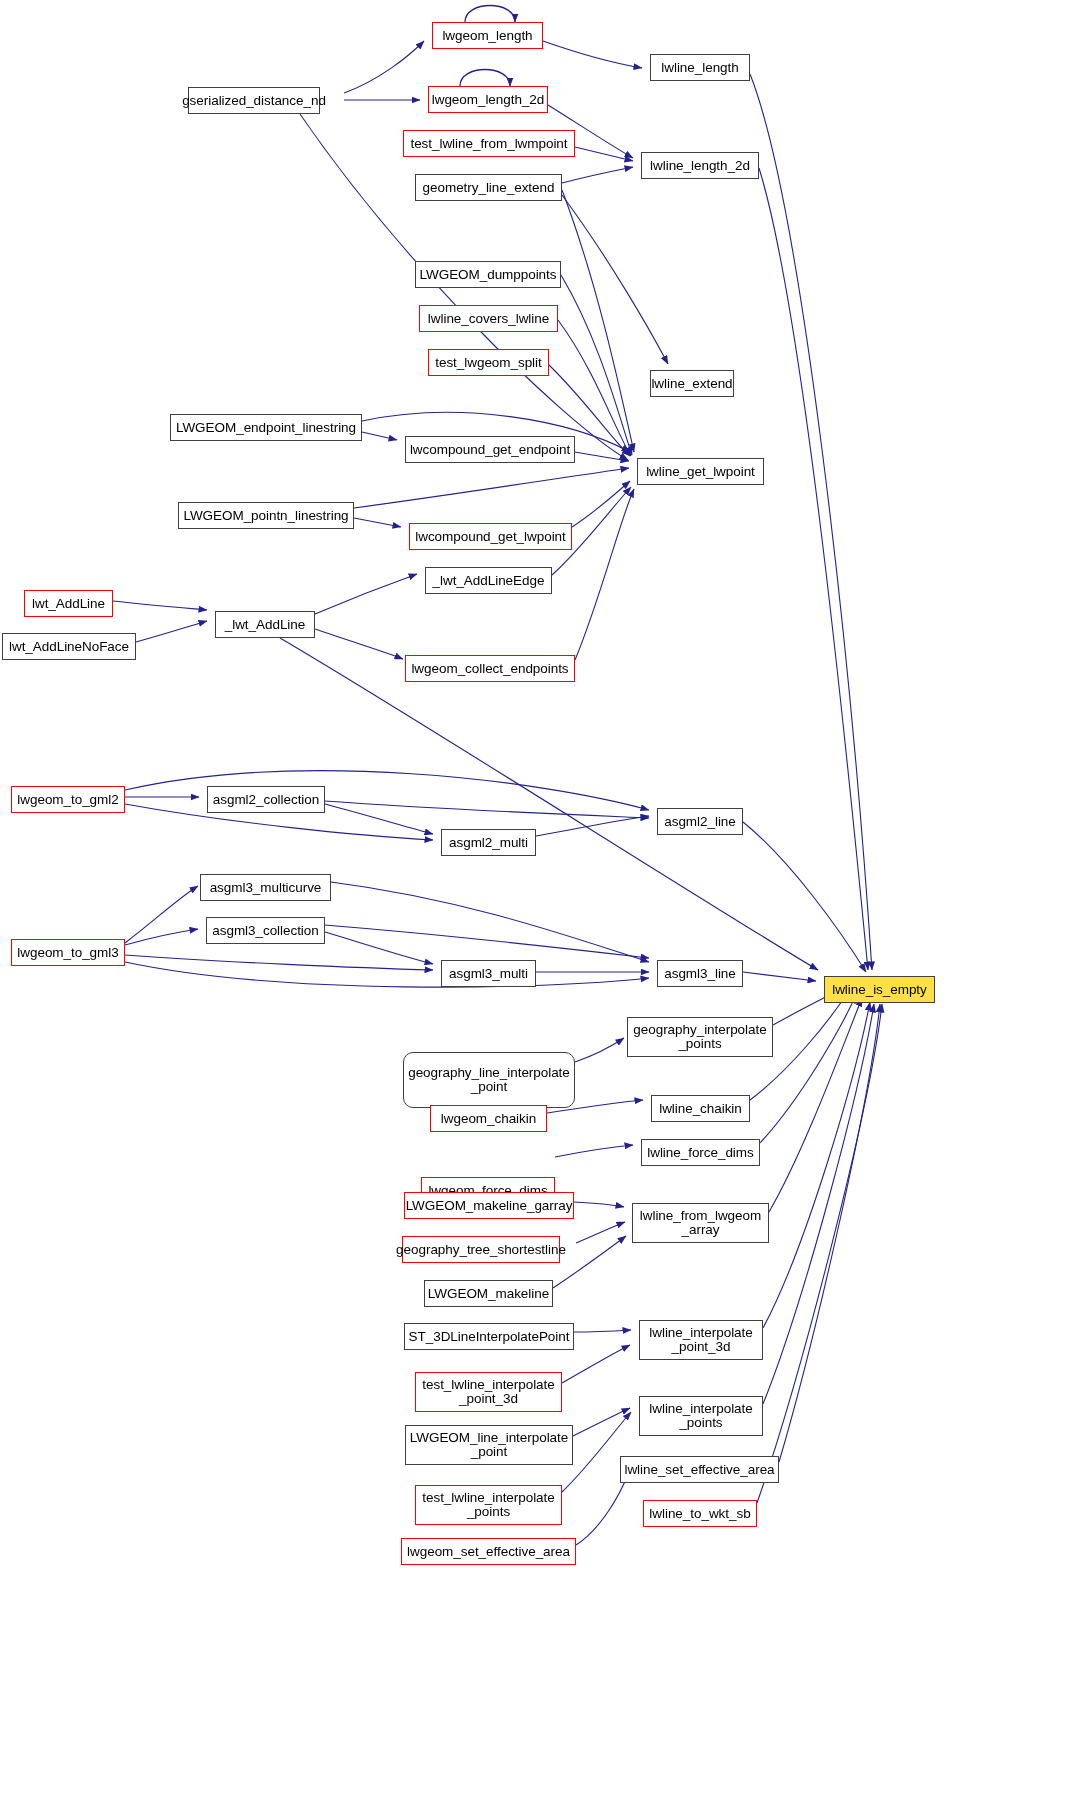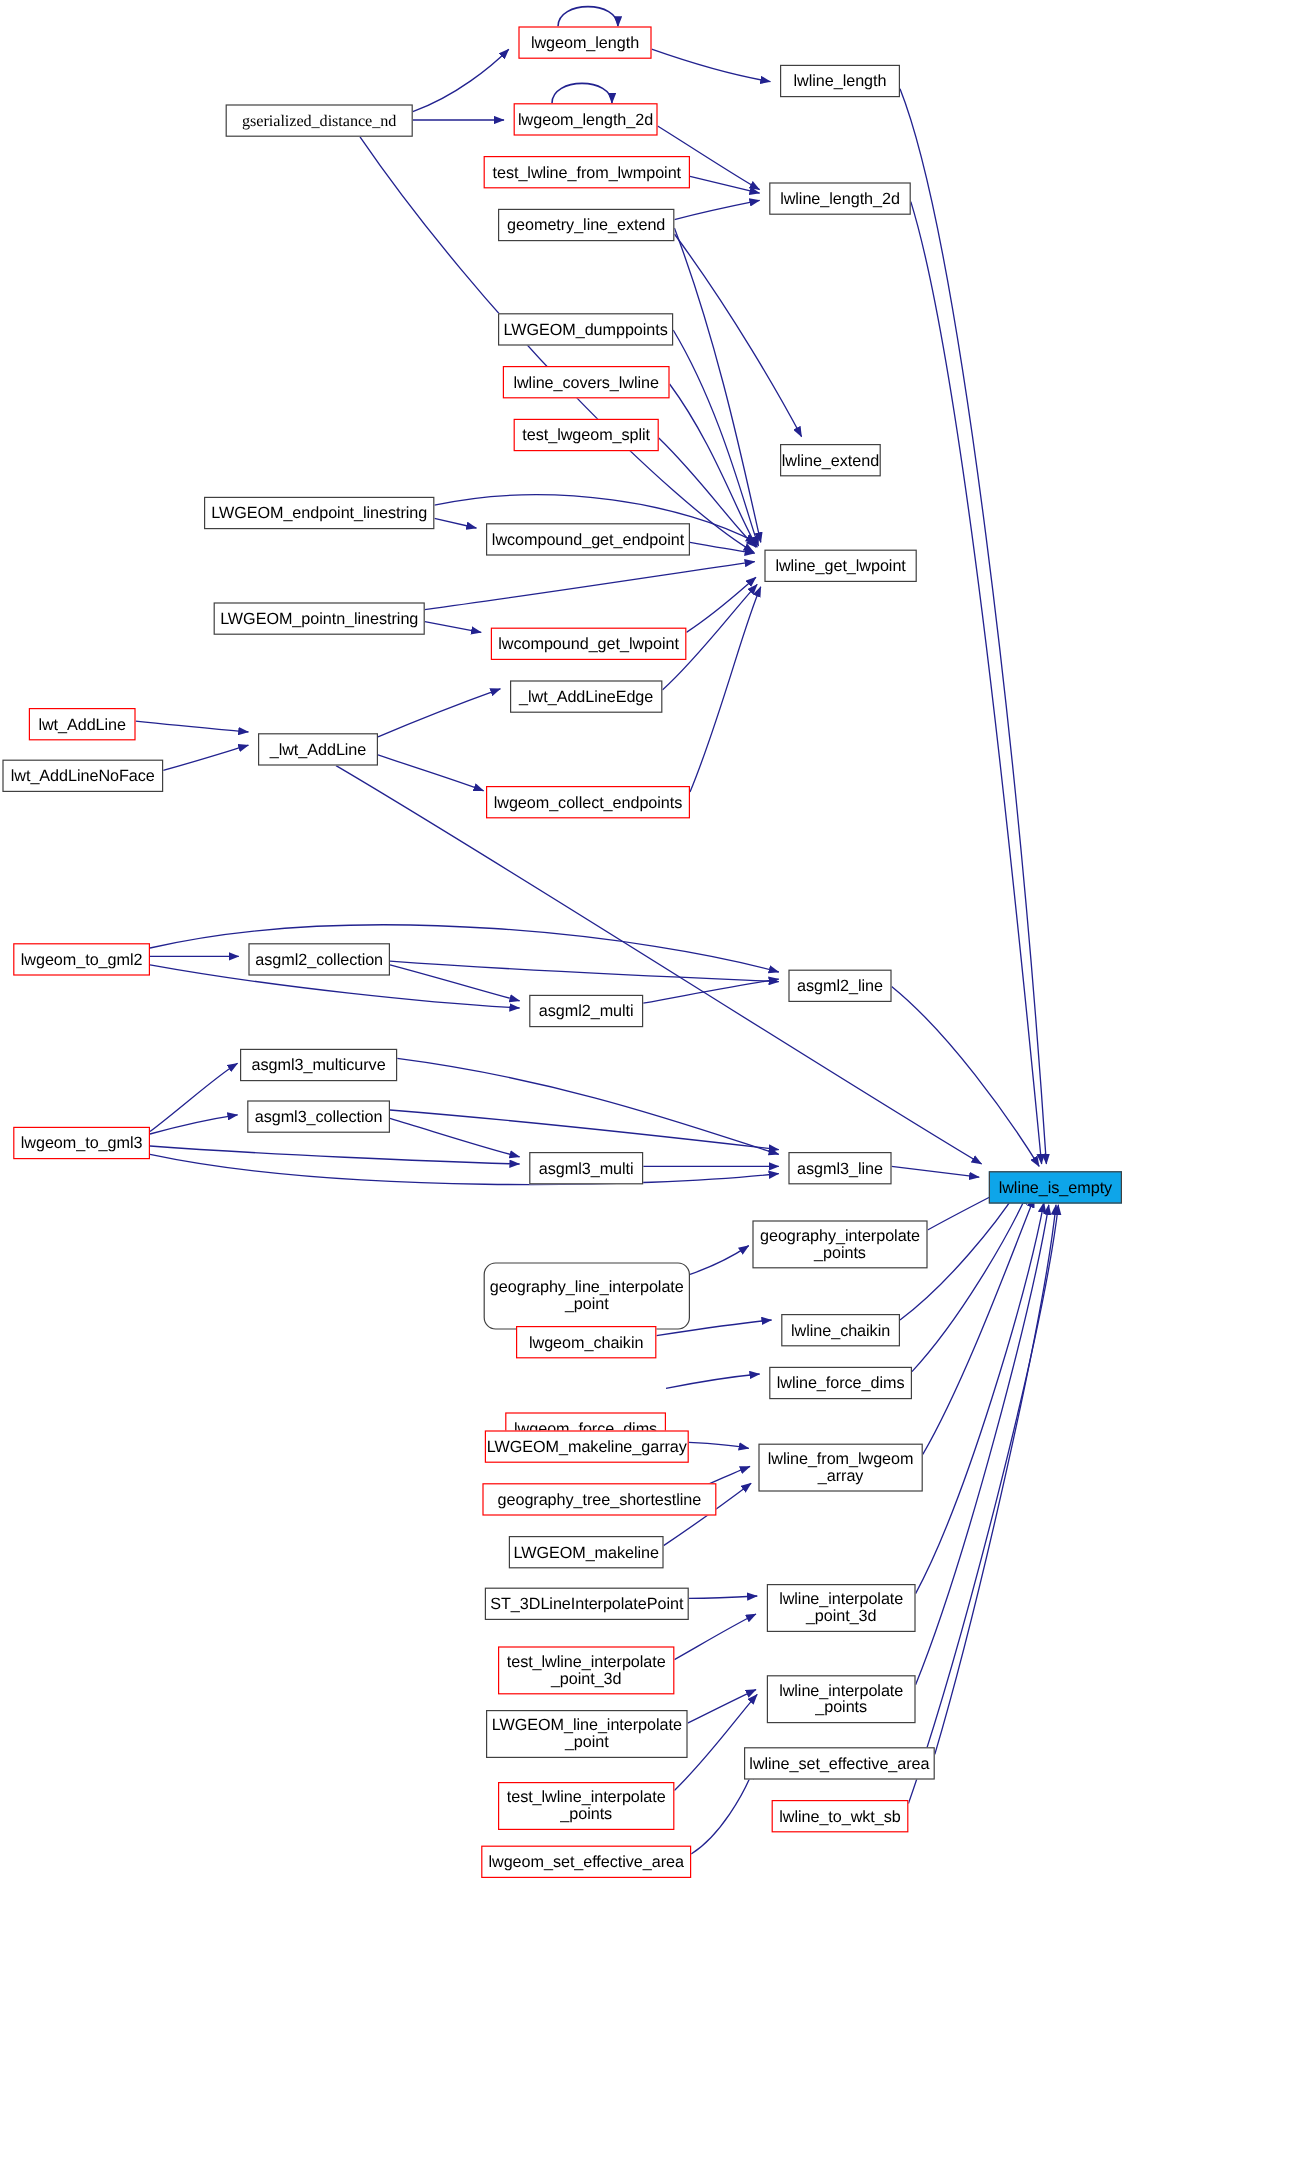--- a/index.html
+++ b/index.html
@@ -37,21 +37,21 @@
     font-size: 13.5px;
     line-height: 14px;
     letter-spacing: -0.05px;
     white-space: pre-line;
     cursor: pointer;
   }
   .node.red {
     border-color: #ff0000;
   }
   .node.highlight {
-    background: #0ea5e9;
+    background: #fde047;
     border-color: #404040;
     text-align: right;
   }
   .node span {
     display: block;
     padding: 0 4px;
   }
 </style>
 </head>
 <body>
@@ -126,21 +126,21 @@
         <path d="M562,1492 C590,1465 615,1430 631,1412" stroke="#22228f" fill="none" stroke-width="1.1" marker-end="url(#arrow)"></path>
         <path d="M763,1404 C805,1300 860,1090 874,1004" stroke="#22228f" fill="none" stroke-width="1.1" marker-end="url(#arrow)"></path>
         <path d="M779,1462 C815,1340 870,1100 880,1004" stroke="#22228f" fill="none" stroke-width="1.1" marker-end="url(#arrow)"></path>
         <path d="M576,1545 C600,1530 620,1495 628,1474" stroke="#22228f" fill="none" stroke-width="1.1" marker-end="url(#arrow)"></path>
         <path d="M757,1503 C800,1380 870,1110 882,1004" stroke="#22228f" fill="none" stroke-width="1.1" marker-end="url(#arrow)"></path>
       </g>
   </svg>
   <div id="node-layer">
       <div class="node red" style="left: 432px; top: 22px; width: 111px; height: 27px;"><span>lwgeom_length</span></div>
       <div class="node" style="left: 650px; top: 54px; width: 100px; height: 27px;"><span>lwline_length</span></div>
-      <div class="node" style="left: 188px; top: 87px; width: 156px; height: 27px; font-family: Liberation Serif, serif;"><span>gserialized_distance_nd</span></div>
+      <div class="node" style="left: 188px; top: 87px; width: 132px; height: 27px;"><span>gserialized_distance_nd</span></div>
       <div class="node red" style="left: 428px; top: 86px; width: 120px; height: 27px;"><span>lwgeom_length_2d</span></div>
       <div class="node red" style="left: 403px; top: 130px; width: 172px; height: 27px;"><span>test_lwline_from_lwmpoint</span></div>
       <div class="node" style="left: 641px; top: 152px; width: 118px; height: 27px;"><span>lwline_length_2d</span></div>
       <div class="node" style="left: 415px; top: 174px; width: 147px; height: 27px;"><span>geometry_line_extend</span></div>
       <div class="node" style="left: 415px; top: 261px; width: 146px; height: 27px;"><span>LWGEOM_dumppoints</span></div>
       <div class="node red" style="left: 419px; top: 305px; width: 139px; height: 27px;"><span>lwline_covers_lwline</span></div>
       <div class="node red" style="left: 428px; top: 349px; width: 121px; height: 27px;"><span>test_lwgeom_split</span></div>
       <div class="node" style="left: 650px; top: 370px; width: 84px; height: 27px;"><span>lwline_extend</span></div>
       <div class="node" style="left: 170px; top: 414px; width: 192px; height: 27px;"><span>LWGEOM_endpoint_linestring</span></div>
       <div class="node" style="left: 405px; top: 436px; width: 170px; height: 27px;"><span>lwcompound_get_endpoint</span></div>
@@ -166,21 +166,21 @@
 _points</span></div>
       <div class="node" style="left: 403px; top: 1052px; width: 172px; height: 56px; border-radius: 10px;"><span>geography_line_interpolate
 _point</span></div>
       <div class="node red" style="left: 430px; top: 1105px; width: 117px; height: 27px;"><span>lwgeom_chaikin</span></div>
       <div class="node" style="left: 651px; top: 1095px; width: 99px; height: 27px;"><span>lwline_chaikin</span></div>
       <div class="node red" style="left: 421px; top: 1149px; width: 134px; height: 27px; margin-top: 28px;"><span>lwgeom_force_dims</span></div>
       <div class="node" style="left: 641px; top: 1139px; width: 119px; height: 27px;"><span>lwline_force_dims</span></div>
       <div class="node red" style="left: 404px; top: 1192px; width: 170px; height: 27px;"><span>LWGEOM_makeline_garray</span></div>
       <div class="node" style="left: 632px; top: 1203px; width: 137px; height: 40px;"><span>lwline_from_lwgeom
 _array</span></div>
-      <div class="node red" style="left: 402px; top: 1236px; width: 195px; height: 27px; text-align: right;"><span>geography_tree_shortestline</span></div>
+      <div class="node red" style="left: 402px; top: 1236px; width: 158px; height: 27px; text-align: right;"><span>geography_tree_shortestline</span></div>
       <div class="node" style="left: 424px; top: 1280px; width: 129px; height: 27px;"><span>LWGEOM_makeline</span></div>
       <div class="node" style="left: 404px; top: 1323px; width: 170px; height: 27px;"><span>ST_3DLineInterpolatePoint</span></div>
       <div class="node" style="left: 639px; top: 1320px; width: 124px; height: 40px;"><span>lwline_interpolate
 _point_3d</span></div>
       <div class="node red" style="left: 415px; top: 1372px; width: 147px; height: 40px;"><span>test_lwline_interpolate
 _point_3d</span></div>
       <div class="node" style="left: 639px; top: 1396px; width: 124px; height: 40px;"><span>lwline_interpolate
 _points</span></div>
       <div class="node" style="left: 405px; top: 1425px; width: 168px; height: 40px;"><span>LWGEOM_line_interpolate
 _point</span></div>

